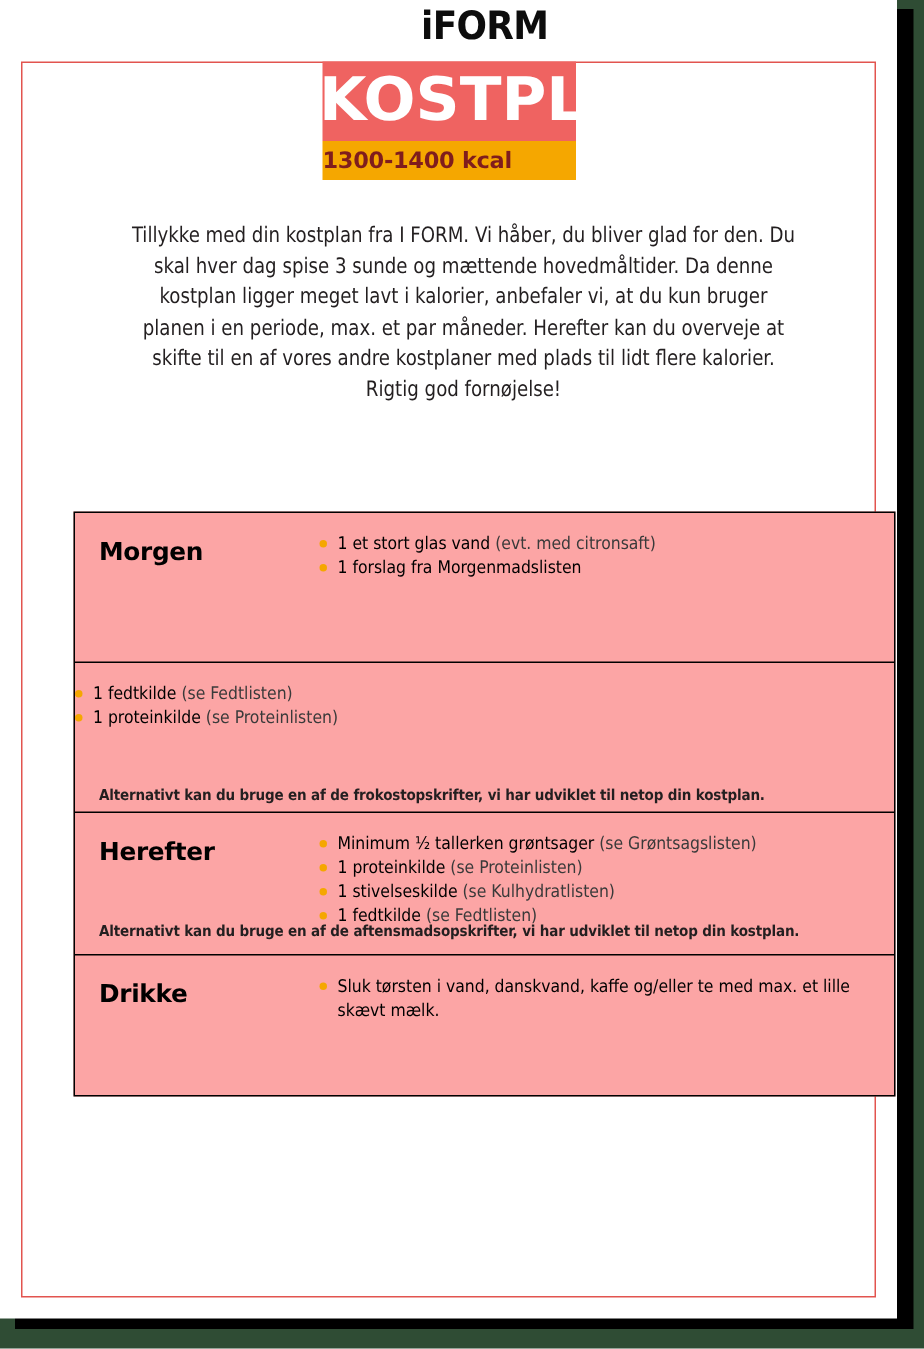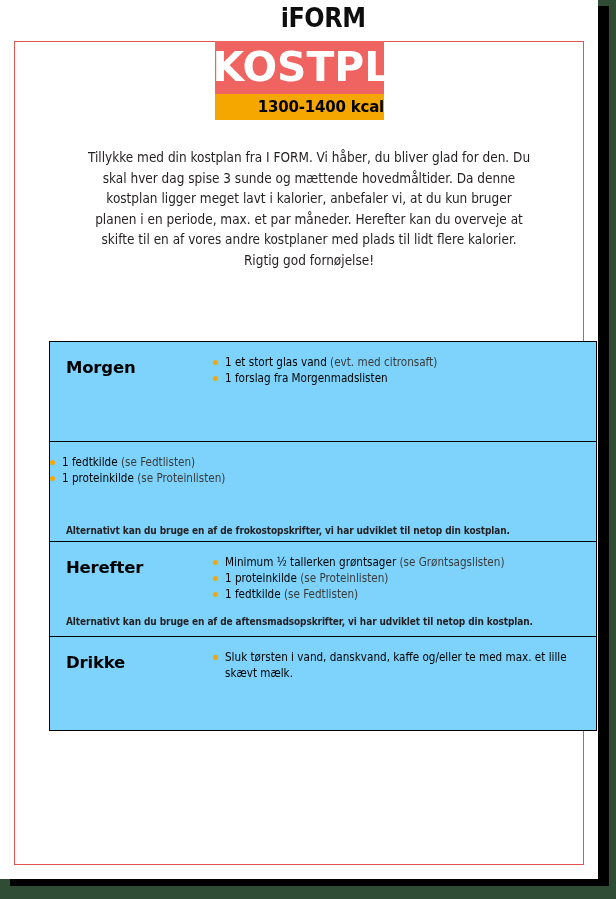--- a/index.html
+++ b/index.html
@@ -66,42 +66,42 @@
     border: 1.5px solid #e2544f;
     box-sizing: border-box;
   }
 
   
   #title-block {
     position: absolute;
     left: 215px;
     top: 41px;
     width: 169px;
-    text-align: right;
+    text-align: left;
   }
   #title-banner {
     background: #ef6361;
     height: 53px;
     line-height: 53px;
     color: #ffffff;
     font-family: "DejaVu Sans", sans-serif;
     font-size: 40px;
     font-weight: bold;
     letter-spacing: 0px;
     transform-origin: center;
   }
   #title-banner span {
     display: inline-block;
     transform: scaleX(1.02);
   }
   #kcal-badge {
     background: #f5a700;
     height: 26px;
     line-height: 26px;
-    color: #000000;
+    color: #7f1d1d;
     font-family: "DejaVu Sans", sans-serif;
     font-size: 15px;
     font-weight: bold;
     letter-spacing: -0.2px;
   }
 
   
   #intro {
     position: absolute;
     left: 72px;
@@ -117,21 +117,21 @@
   }
 
   
   #meal-table {
     position: absolute;
     left: 49px;
     top: 341px;
     width: 548px;
     border: 1.3px solid #000000;
     box-sizing: border-box;
-    background: #7dd3fc;
+    background: #fca5a5;
   }
   .meal-section {
     position: relative;
     border-bottom: 1.3px solid #000000;
     box-sizing: border-box;
   }
   .meal-section:last-child {
     border-bottom: none;
   }
   .meal-row {
@@ -229,20 +229,21 @@
           </div>
         </div>
         <div class="meal-note" style="position: absolute; left: 0px; bottom: 0; text-align: right;">Alternativt kan du bruge en af de frokostopskrifter, vi har udviklet til netop din kostplan.</div>
       </div>
       <div class="meal-section" style="height: 95px;">
         <div class="meal-row">
           <div class="meal-name">Herefter</div>
           <div class="meal-items">
             <div class="meal-item"><span class="bullet"></span><span class="strong">Minimum ½ tallerken grøntsager</span><span class="sub"> (se Grøntsagslisten)</span></div>
             <div class="meal-item"><span class="bullet"></span><span class="strong">1 proteinkilde</span><span class="sub"> (se Proteinlisten)</span></div>
+            <div class="meal-item"><span class="bullet"></span><span class="strong">1 stivelseskilde</span><span class="sub"> (se Kulhydratlisten)</span></div>
             <div class="meal-item"><span class="bullet"></span><span class="strong">1 fedtkilde</span><span class="sub"> (se Fedtlisten)</span></div>
           </div>
         </div>
         <div class="meal-note" style="position: absolute; left: 0px; bottom: 4px;">Alternativt kan du bruge en af de aftensmadsopskrifter, vi har udviklet til netop din kostplan.</div>
       </div>
       <div class="meal-section" style="height: 93px;">
         <div class="meal-row">
           <div class="meal-name">Drikke</div>
           <div class="meal-items">
             <div class="meal-item"><span class="bullet"></span><span class="strong">Sluk tørsten i vand, danskvand, kaffe og/eller te med max. et lille skævt mælk.</span></div>

